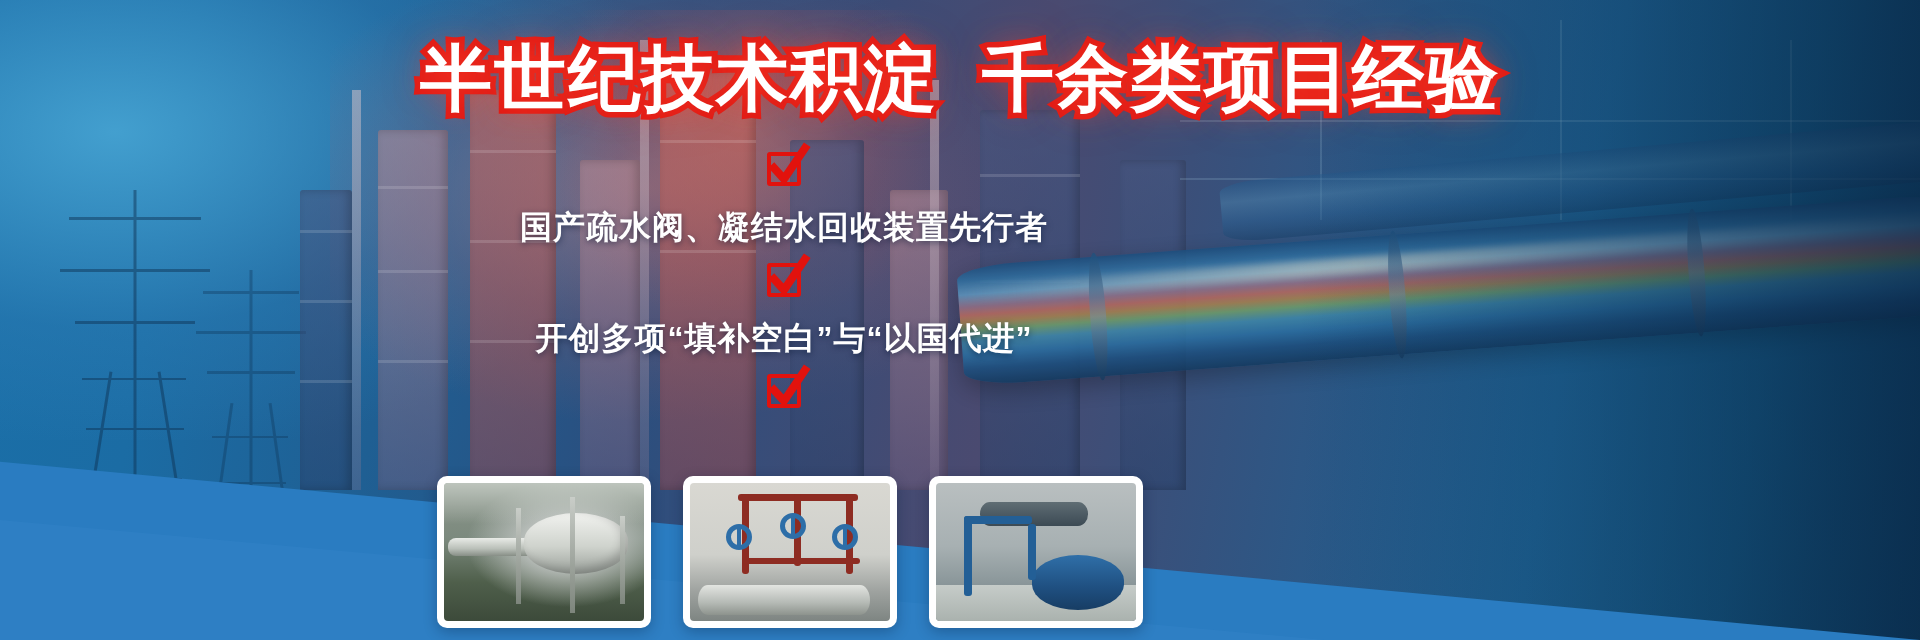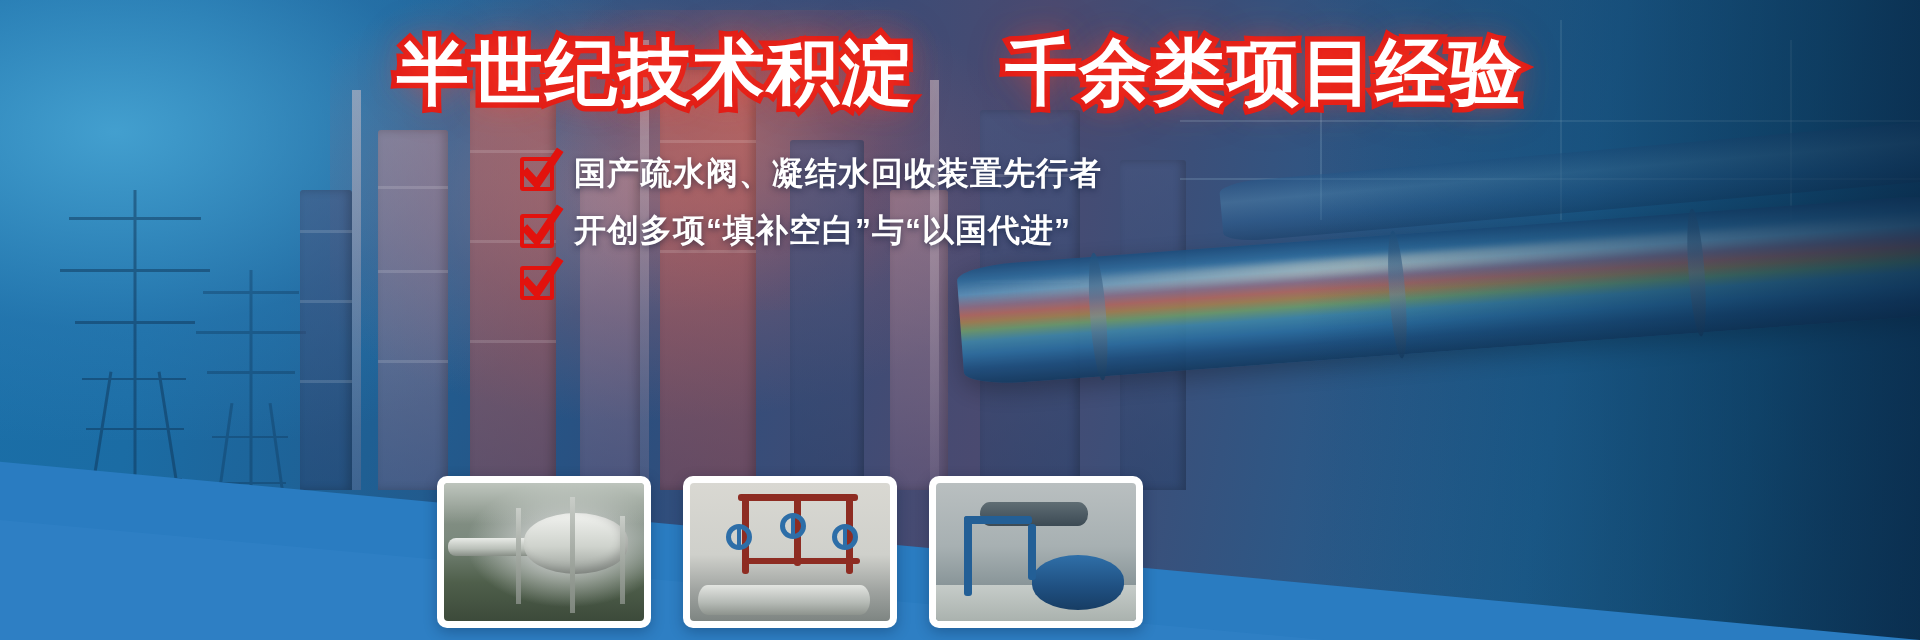--- a/index.html
+++ b/index.html
@@ -127,29 +127,28 @@
   .title {
     position:absolute; left:0; right:0; top:42px;
     text-align:center;
     font-size:72px; font-weight:bold; letter-spacing:2px;
     color:#ffffff;
     line-height:1;
     -webkit-text-stroke:11px #e01b16;
     paint-order:stroke fill;
     text-shadow:0 0 26px rgba(255,60,40,.55), 0 0 46px rgba(255,90,60,.35);
     white-space:pre;
-    font-family:Liberation Mono, monospace;
   }
 
   
   .bullets {
     position:absolute; left:520px; top:152px;
     display:flex; flex-direction:column; gap:13px;
   }
-  .bullet { display:flex; align-items:center; gap:20px; }
+  .bullet { display:flex; align-items:center; gap:20px;flex-direction:column; }
   .chk {
     position:relative; width:34px; height:34px; flex:0 0 34px;
     border:4px solid #e2120d; border-radius:3px;
   }
   .chk svg { position:absolute; left:-6px; top:-12px; width:46px; height:46px; overflow:visible; }
   .bullet-text {
     color:#ffffff; font-size:32px; font-weight:bold;
     letter-spacing:1px; white-space:pre;
     text-shadow:0 2px 6px rgba(0,20,50,.55);
   }

